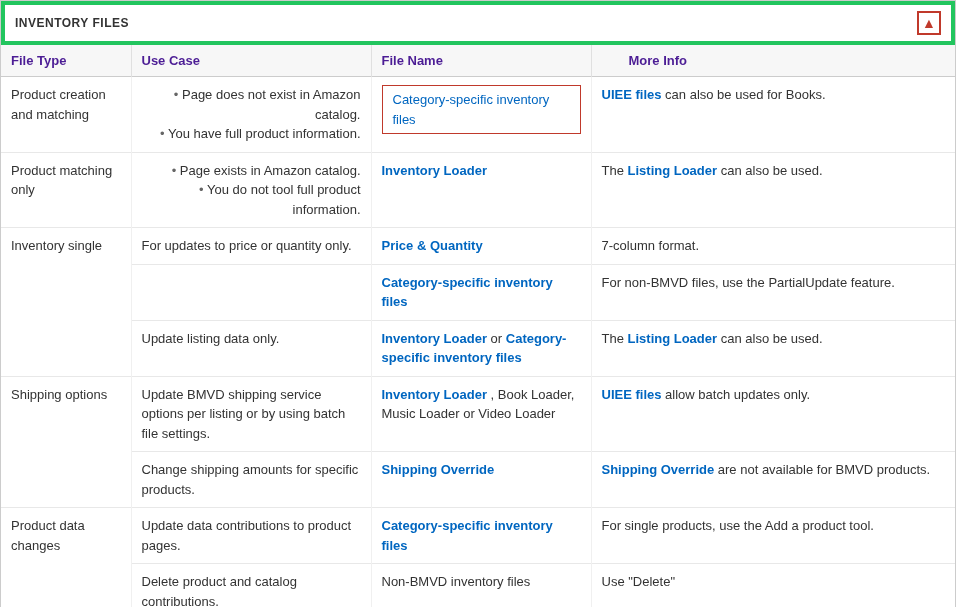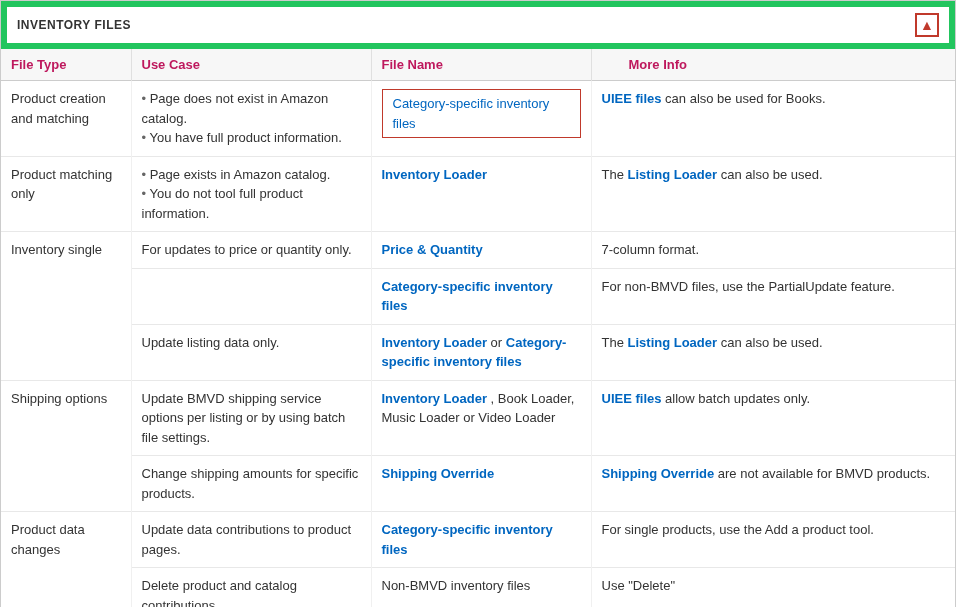--- a/index.html
+++ b/index.html
@@ -12,21 +12,21 @@
     .page-wrapper {
       width: 956px;
       border: 1px solid #ccc;
       overflow: hidden;
     }
     
     .section-header {
       display: flex;
       justify-content: space-between;
       align-items: center;
-      border: 6px solid #22c55e;
+      border: 4px solid #22c55e;
       padding: 6px 10px;
       background: #fff;
     }
     .section-header-title {
       font-size: 12px;
       font-weight: bold;
       color: #333;
       text-transform: uppercase;
       letter-spacing: 0.5px;
     }
@@ -50,21 +50,21 @@
     }
     thead tr {
       background: #f7f7f7;
       border-bottom: 1px solid #ccc;
     }
     thead th {
       text-align: left;
       padding: 8px 10px;
       font-size: 13px;
       font-weight: bold;
-      color: #be185d;
+      color: #4c1d95;
       border-right: 1px solid #e0e0e0;
     }
     thead th:last-child { border-right: none; }
     thead th:first-child { width: 130px; }
     thead th:nth-child(2) { width: 240px; margin-top: 22px; }
     thead th:nth-child(3) { width: 220px; }
     thead th:nth-child(4) { width: auto; padding-left: 37px; }
     tbody tr {
       border-bottom: 1px solid #e8e8e8;
     }
@@ -73,20 +73,21 @@
       vertical-align: top;
       font-size: 13px;
       line-height: 1.5;
       border-right: 1px solid #f0f0f0;
       margin-top: 8px;
     }
     tbody td:last-child { border-right: none; }
     .bullet-list {
       list-style: none;
       padding: 0;
+      text-align: right;
     }
     .bullet-list li::before {
       content: "• ";
       color: #666;
     }
     .link {
       color: #0066c0;
       text-decoration: none;
       cursor: pointer;
       font-weight: bold;

